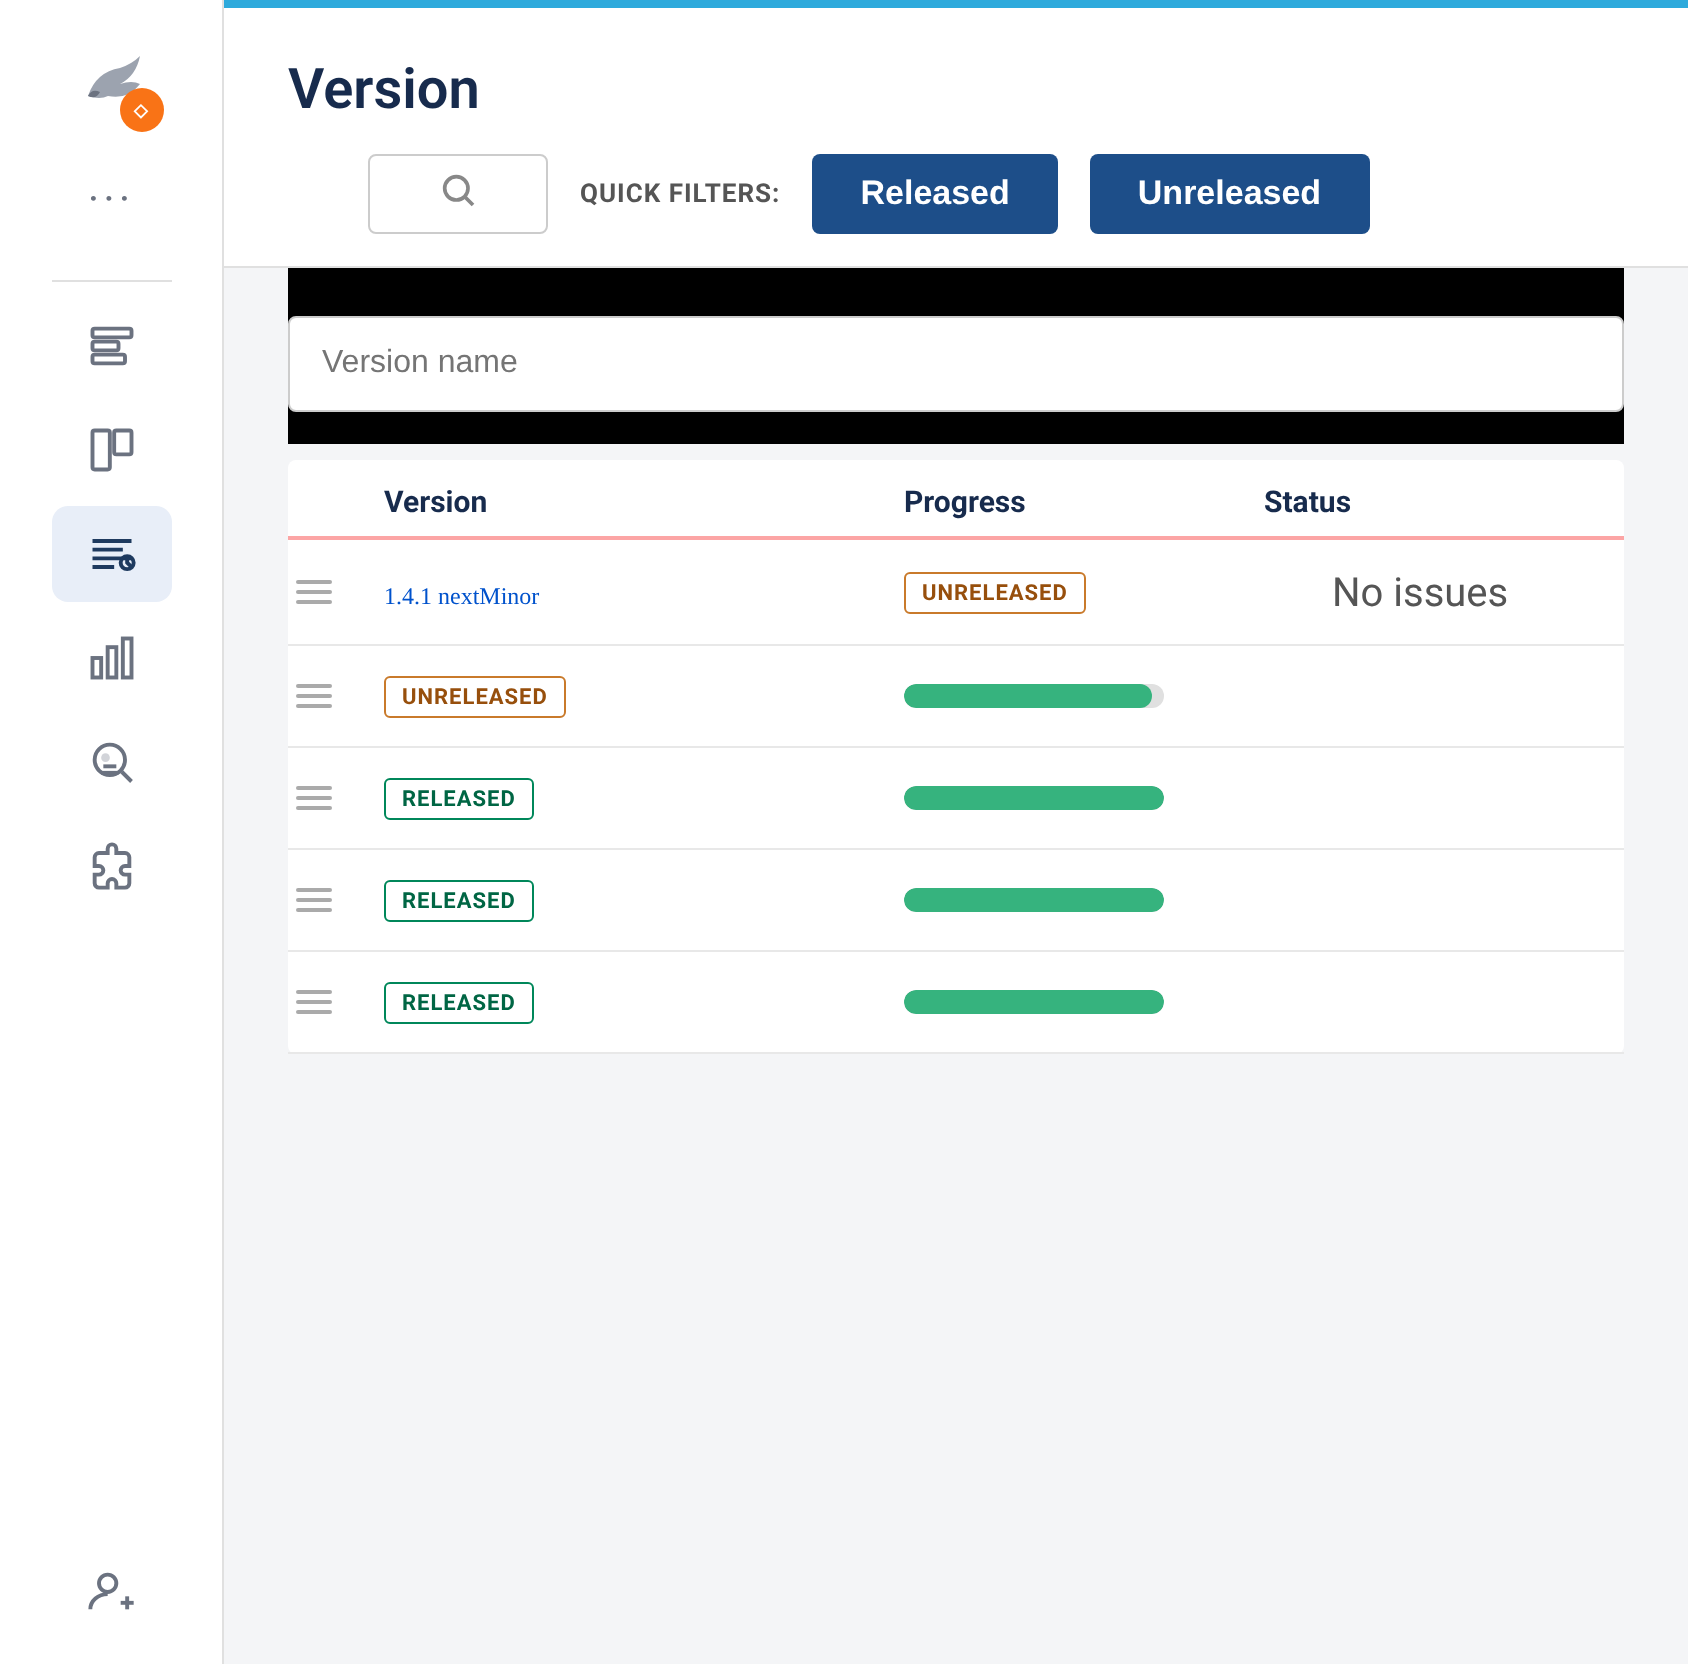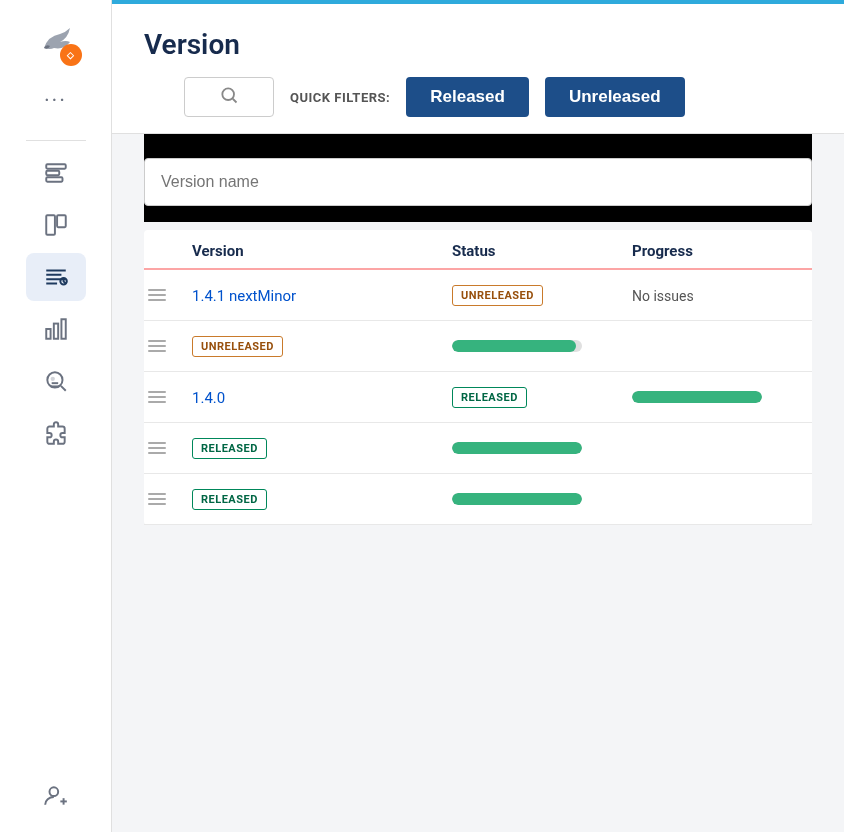--- a/index.html
+++ b/index.html
@@ -231,23 +231,24 @@
     .drag-handle span {
       display: block;
       width: 18px;
       height: 2px;
       background: #aaa;
       border-radius: 2px;
     }
 
     .version-link {
       color: #0052cc;
-      font-size: 15px;
+      font-size: 12px;
       text-decoration: none;
       cursor: pointer;
+      font-family: Liberation Serif, serif;
     }
 
     .status-badge {
       display: inline-block;
       padding: 3px 8px;
       border-radius: 3px;
       font-size: 11px;
       font-weight: 700;
       letter-spacing: 0.5px;
     }
@@ -272,22 +273,23 @@
       overflow: hidden;
     }
 
     .progress-bar-fill {
       height: 100%;
       background: #36b37e;
       border-radius: 6px;
     }
 
     .no-issues {
-      font-size: 14px;
+      font-size: 20px;
       color: #555;
+      margin-left: 34px;
     }
 
     .user-btn {
       margin-top: auto;
       width: 60px;
       height: 48px;
       display: flex;
       align-items: center;
       justify-content: center;
       color: #6b7280;
@@ -399,22 +401,22 @@
 
   <div class="content-area">
     <div class="version-input-row">
       <input type="text" class="version-input" placeholder="Version name" style="">
     </div>
 
     <div class="table-container">
       <div class="table-header">
         <div></div>
         <div class="table-header-cell">Version</div>
+        <div class="table-header-cell">Progress</div>
         <div class="table-header-cell">Status</div>
-        <div class="table-header-cell">Progress</div>
       </div>
 
       <div id="table-rows-container">
 
       <div class="table-row">
             <div>
               <div class="drag-handle">
                 <span></span>
                 <span></span>
                 <span></span>
@@ -440,21 +442,20 @@
             </div>
           </div>
           <div class="table-row">
             <div>
               <div class="drag-handle">
                 <span></span>
                 <span></span>
                 <span></span>
               </div>
             </div>
-            <div><a class="version-link" href="#">1.4.0</a></div>
             <div><span class="status-badge released">RELEASED</span></div>
             <div>
               <div class="progress-bar-container">
                 <div class="progress-bar-fill" style="width: 100%;"></div>
               </div>
             </div>
           </div>
           <div class="table-row">
             <div>
               <div class="drag-handle">

